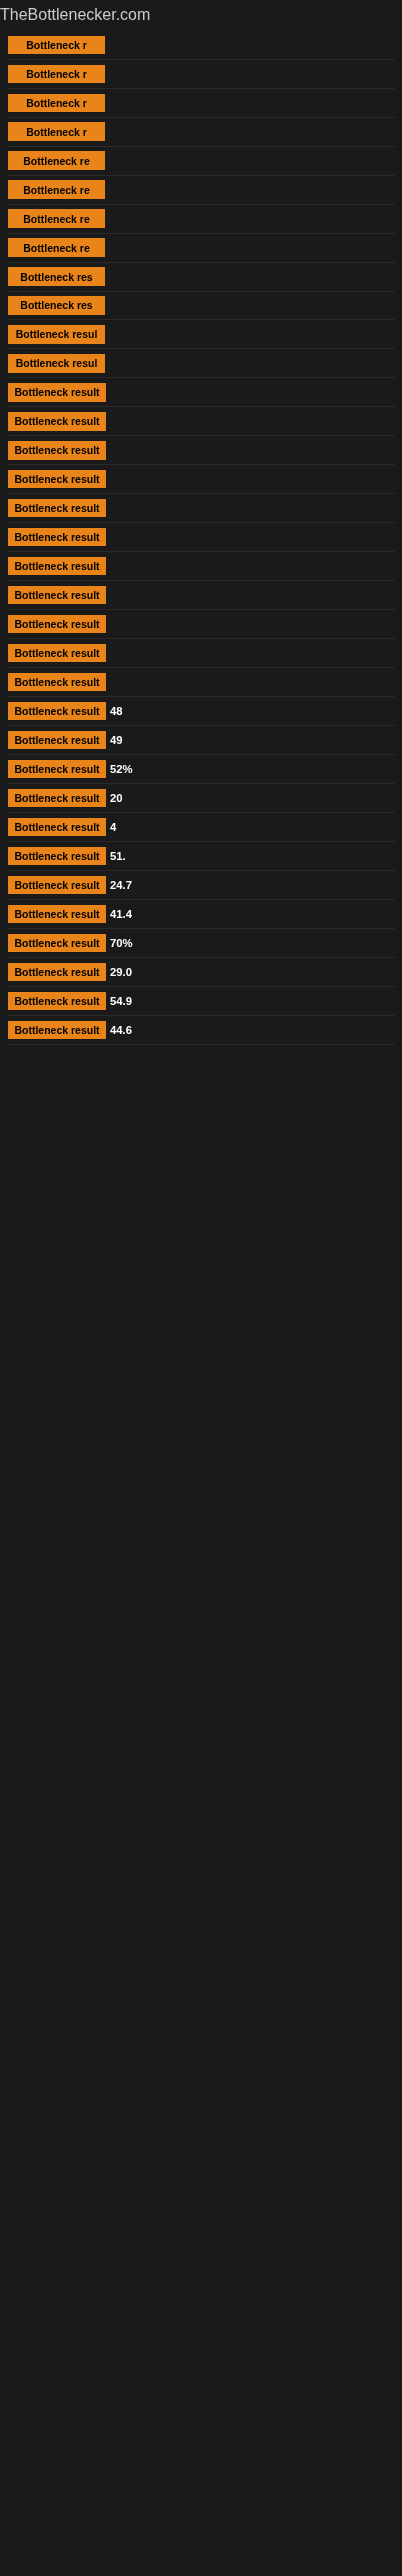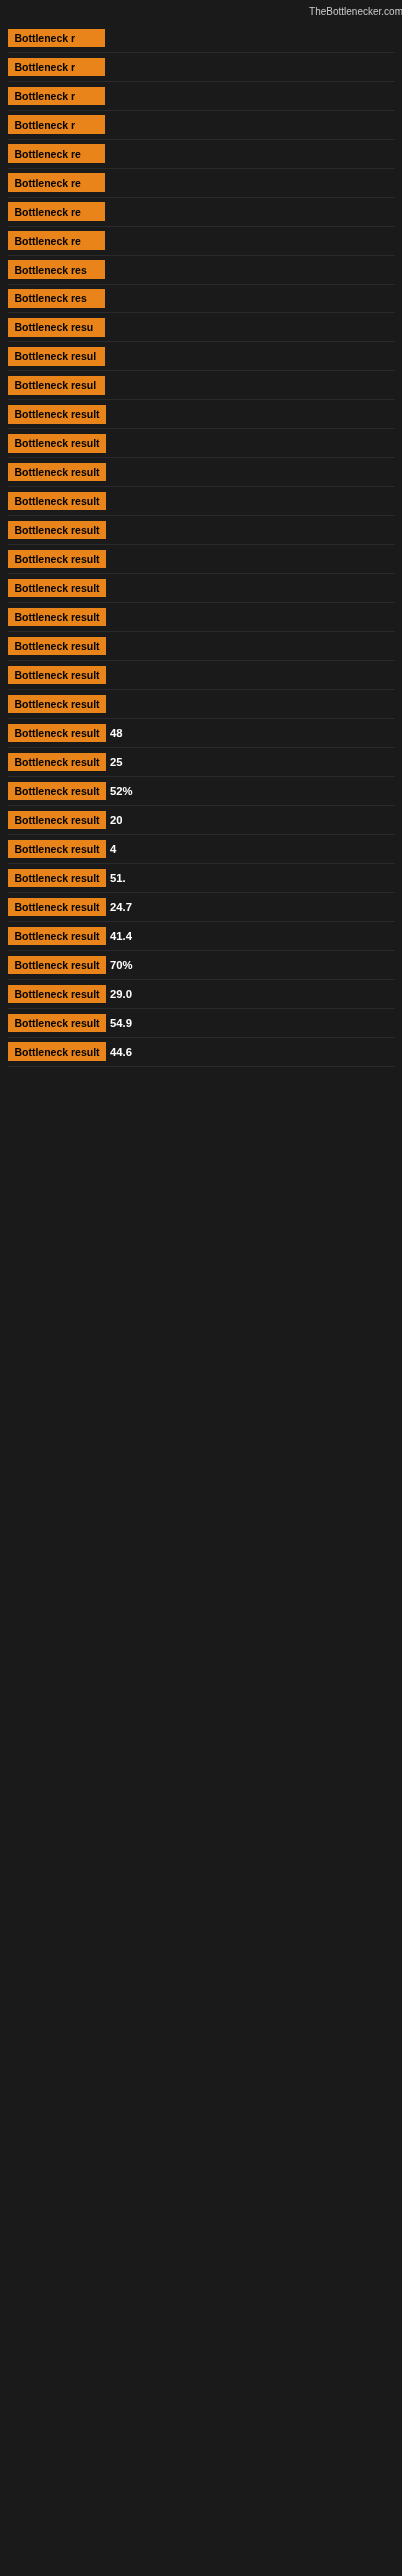--- a/index.html
+++ b/index.html
@@ -7,41 +7,42 @@
       padding: 0;
       box-sizing: border-box;
     }
     body {
       background-color: #1a1a1a;
       font-family: Arial, sans-serif;
       width: 403px;
       min-height: 2576px;
     }
     .site-title {
-      text-align: right;
+      text-align: left;
       color: #cccccc;
-      font-size: 10px;
+      font-size: 16px;
       padding: 6.4px 0;
       background-color: #1a1a1a;
     }
     .row {
       display: flex;
       align-items: center;
       margin: 0 8px;
       padding: 4.8px 0;
       border-bottom: 0.8px solid #2a2a2a;
     }
     .label-box {
       background-color: #e8841a;
       color: #000;
       font-size: 10.5px;
       font-weight: bold;
       padding: 3.2px 6.4px;
       white-space: nowrap;
       min-width: 97px;
+      text-align: center;
     }
     .value-text {
       color: #ffffff;
       font-size: 11.3px;
       margin-left: 4px;
       font-weight: bold;
     }
   </style>
 </head>
 <body>
@@ -75,23 +76,20 @@
     <div class="row">
       <div class="label-box">Bottleneck re</div>
     </div>
     <div class="row">
       <div class="label-box">Bottleneck res</div>
     </div>
     <div class="row">
       <div class="label-box">Bottleneck res</div>
     </div>
     <div class="row">
-      <div class="label-box">Bottleneck resu</div>
-    </div>
-    <div class="row">
       <div class="label-box">Bottleneck resul</div>
     </div>
     <div class="row">
       <div class="label-box">Bottleneck resul</div>
     </div>
     <div class="row">
       <div class="label-box">Bottleneck result</div>
     </div>
     <div class="row">
       <div class="label-box">Bottleneck result</div>
@@ -122,21 +120,21 @@
     </div>
     <div class="row">
       <div class="label-box">Bottleneck result</div>
     </div>
     <div class="row">
       <div class="label-box">Bottleneck result</div>
       <span class="value-text">48</span>
     </div>
     <div class="row">
       <div class="label-box">Bottleneck result</div>
-      <span class="value-text">25</span>
+      <span class="value-text">49</span>
     </div>
     <div class="row">
       <div class="label-box">Bottleneck result</div>
       <span class="value-text">52%</span>
     </div>
     <div class="row">
       <div class="label-box">Bottleneck result</div>
       <span class="value-text">20</span>
     </div>
     <div class="row">

